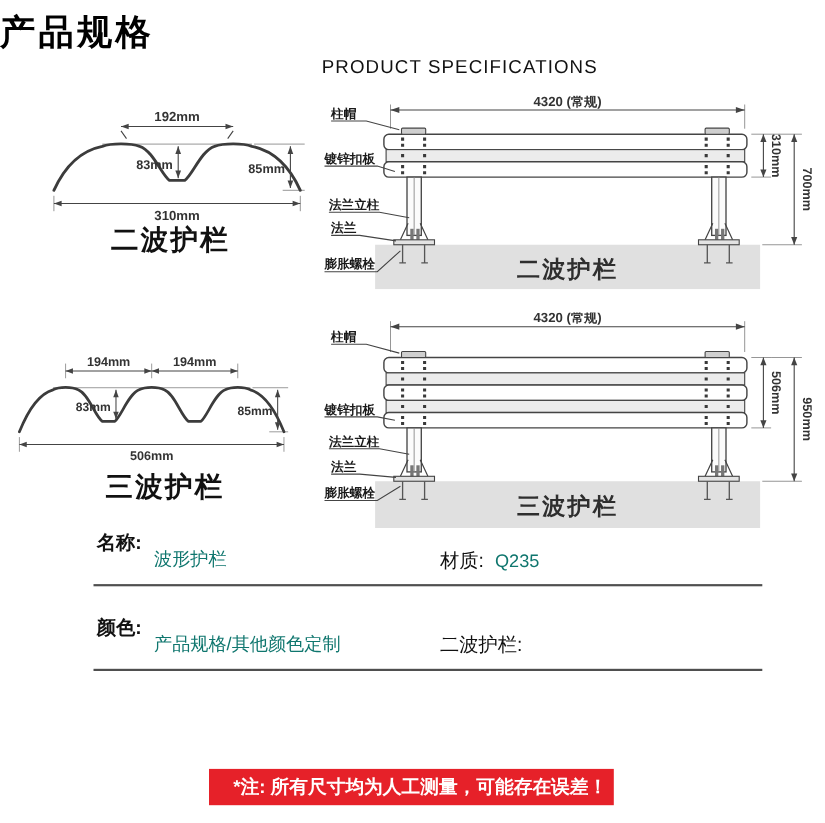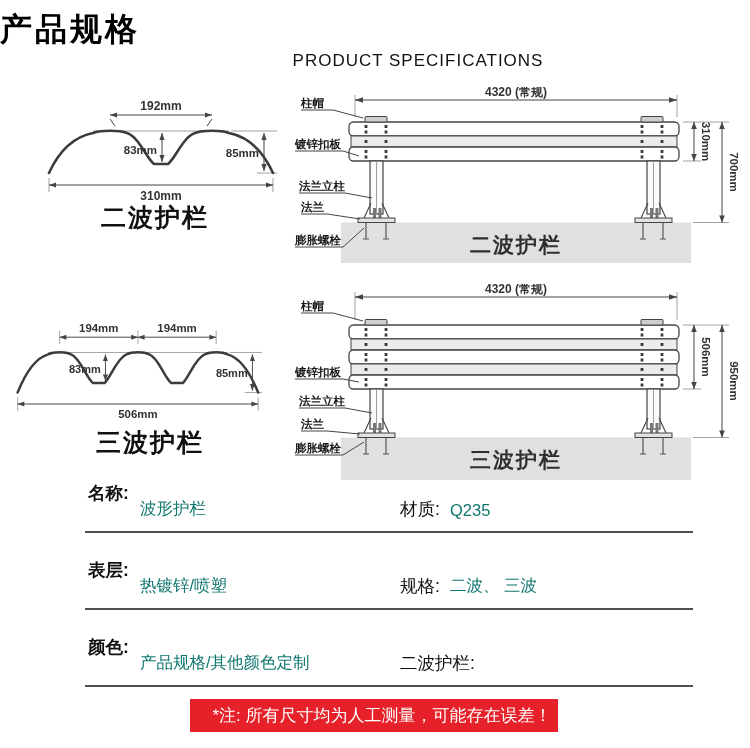--- a/index.html
+++ b/index.html
@@ -43,21 +43,21 @@
   .concrete { fill:#e0e0e0; }
 
   .spec-table { position:absolute; left:85px; top:456px; width:608px; }
   .spec-row { position:relative; height:77px; border-bottom:2px solid #4f4f4f; }
   .spec-row .l-lbl { position:absolute; left:3px;   bottom:26px; font-size:17.5px; font-weight:bold; color:#111; }
   .spec-row .l-val { position:absolute; left:55px;  bottom:11px; font-size:16.5px; color:#0f766e; }
   .spec-row .r-lbl { position:absolute; left:280px; bottom:10px; font-size:17.5px; font-weight:normal; color:#111;margin-left:35px; }
   .spec-row .r-val { position:absolute; left:365px; bottom:11px; font-size:16.5px; color:#0f766e; }
 
   .note { position:absolute; left:190px; top:699px; width:368px; height:33px;
-          background:#e62129; color:#fff; font-size:17px; font-weight:normal;
+          background:#e62129; color:#fff; font-size:17px; font-weight:bold;
           line-height:33px; text-align:center;padding-left:16px; }
 </style>
 </head>
 <body>
 
 <div class="page">
 
   <div class="title">产品规格</div>
   <div class="subtitle">PRODUCT SPECIFICATIONS</div>
 
@@ -292,26 +292,20 @@
   </svg>
 
   <section class="spec-table">
     <div class="spec-row">
       <span class="l-lbl">名称:</span>
       <span class="l-val">波形护栏</span>
       <span class="r-lbl">材质:</span>
       <span class="r-val">Q235</span>
     </div>
     <div class="spec-row">
-      <span class="l-lbl">表层:</span>
-      <span class="l-val">热镀锌/喷塑</span>
-      <span class="r-lbl">规格:</span>
-      <span class="r-val">二波、 三波</span>
-    </div>
-    <div class="spec-row">
       <span class="l-lbl">颜色:</span>
       <span class="l-val">产品规格/其他颜色定制</span>
       <span class="r-lbl">二波护栏:</span>
     </div>
   </section>
 
   <div class="note">*注: 所有尺寸均为人工测量，可能存在误差！</div>
 
 </div>
 

